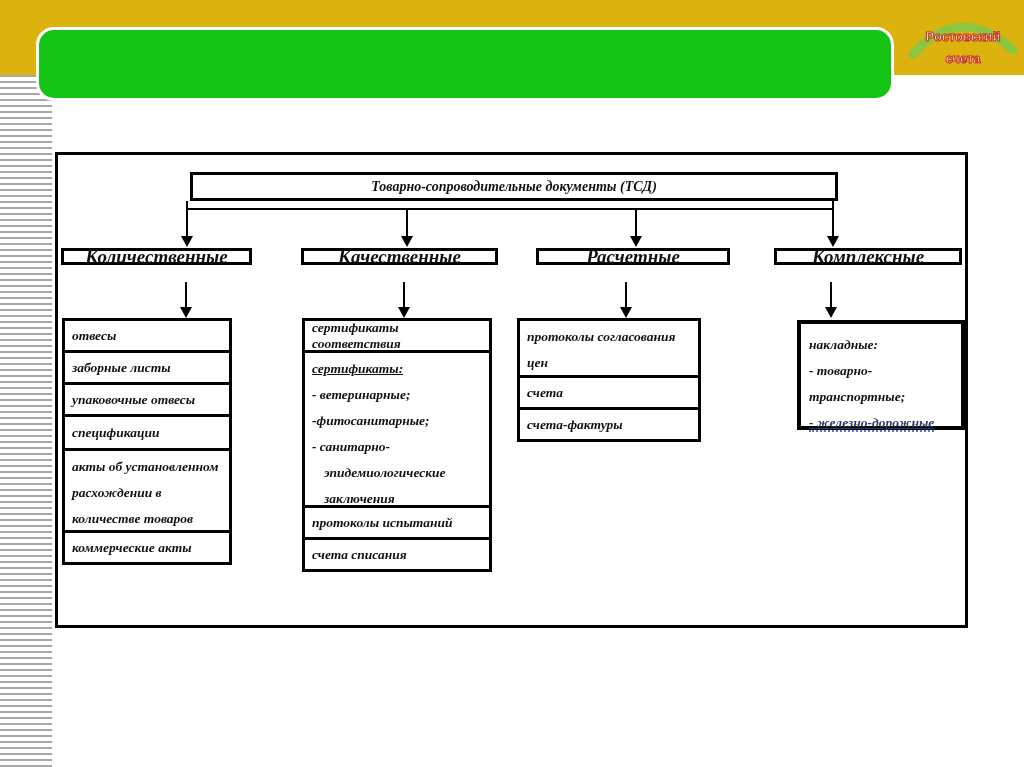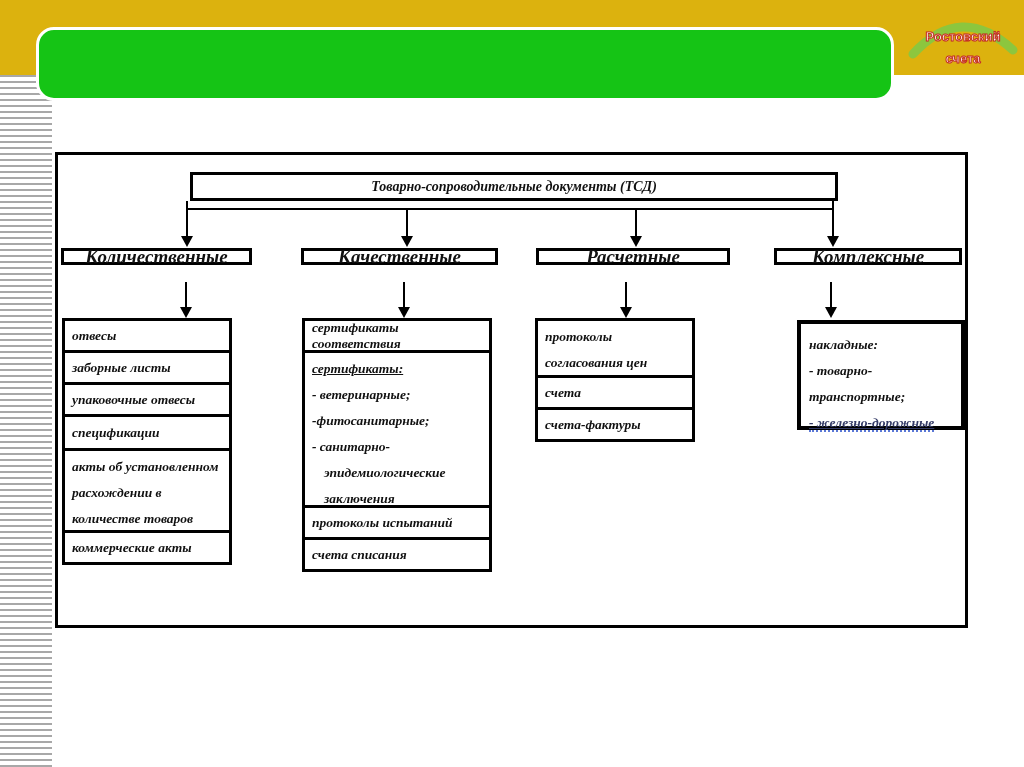--- a/index.html
+++ b/index.html
@@ -109,21 +109,21 @@
         <span class="line">- ветеринарные;</span>
         <span class="line">-фитосанитарные;</span>
         <span class="line">- санитарно-</span>
         <span class="line indent">эпидемиологические</span>
         <span class="line indent">заключения</span>
       </div>
       <div class="cell h35">протоколы испытаний</div>
       <div class="cell h35">счета списания</div>
     </div>
 
-    <div class="stack" style="left:477px;top:163px;width:160px">
+    <div class="stack" style="left:459px;top:163px;width:184px">
       <div class="cell first multi h60">протоколы согласования цен</div>
       <div class="cell h35">счета</div>
       <div class="cell h35">счета-фактуры</div>
     </div>
 
     <div class="complex-box" style="left:739px;top:165px;width:168px;height:110px">
       <span class="line">накладные:</span>
       <span class="line">- товарно-</span>
       <span class="line">транспортные;</span>
       <span class="line"><span class="rail">- железно-дорожные</span></span>

